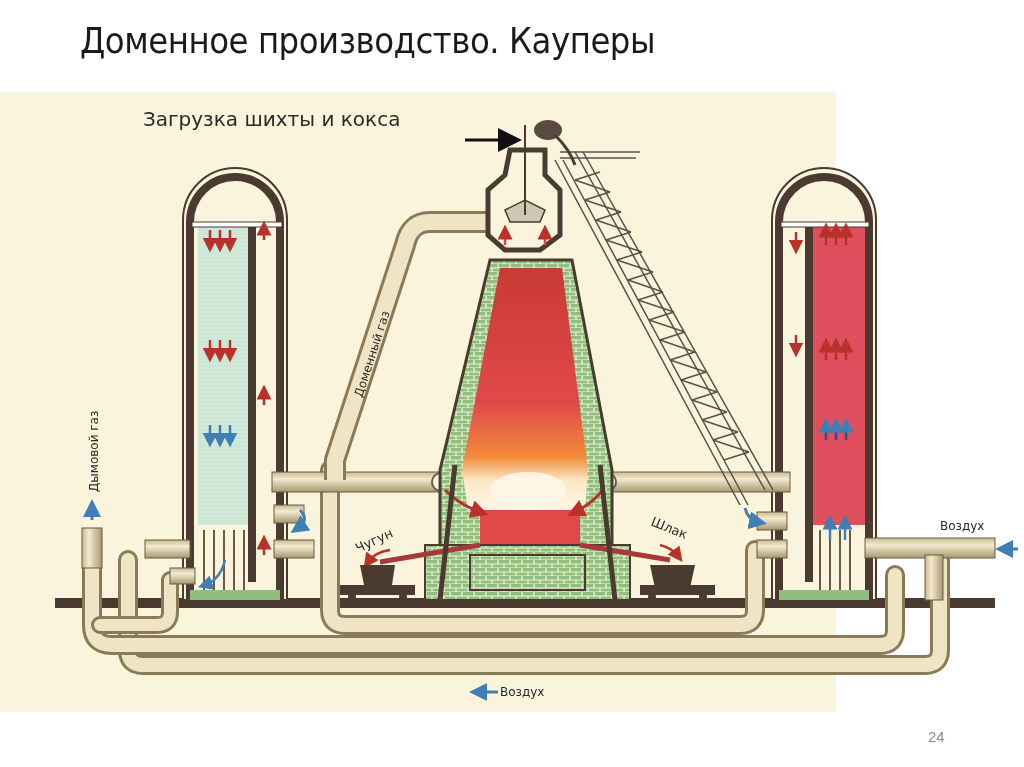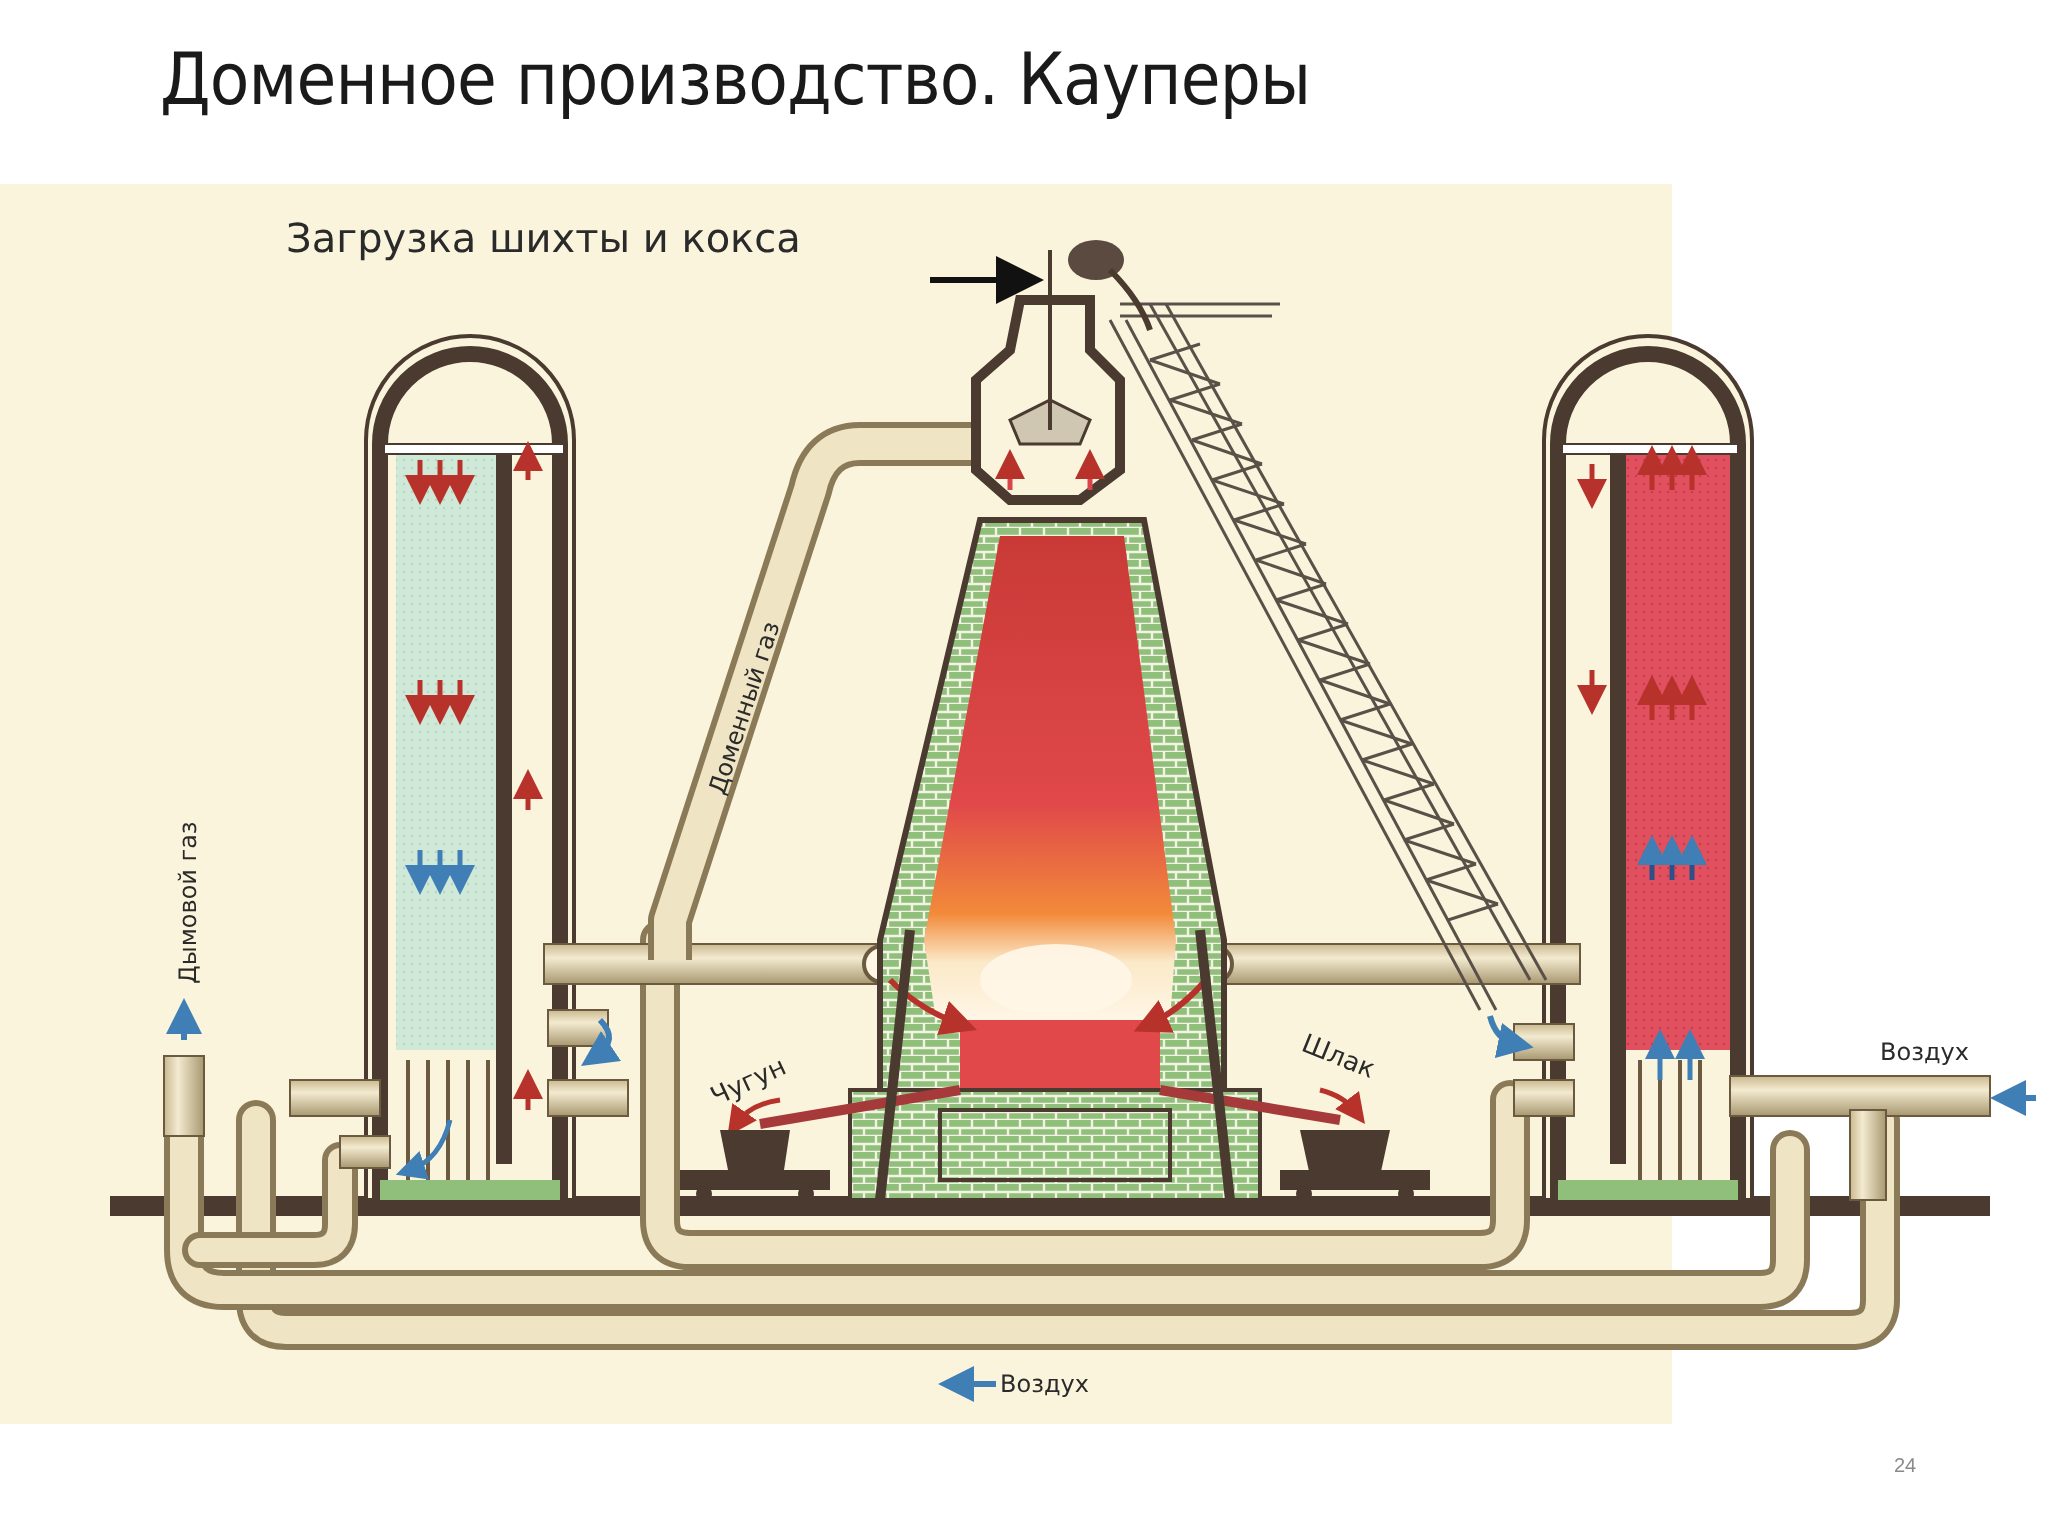--- a/index.html
+++ b/index.html
@@ -1,20 +1,20 @@
 <!DOCTYPE html>
 <html><head>
 <meta charset="utf-8">
 <style>
   html,body{margin:0;padding:0;background:#ffffff;}
   body{width:1024px;height:767px;position:relative;overflow:hidden;font-family:"Liberation Sans",sans-serif;}
   .slide-title{position:absolute;left:80px;top:20px;font-family:"DejaVu Sans",sans-serif;font-size:36px;color:#1a1a1a;letter-spacing:-0.5px;font-weight:normal;transform:scaleX(0.9);transform-origin:left top;}
   .figure{position:absolute;left:0;top:92px;width:836px;height:620px;background:#fbf4dc;}
   .figure svg{position:absolute;left:0;top:0;}
-  .page-number{position:absolute;left:947px;top:728px;font-size:10px;color:#8a8a8a;}
+  .page-number{position:absolute;left:928px;top:728px;font-size:15px;color:#8a8a8a;}
   .lbl{font-family:"DejaVu Sans",sans-serif;fill:#2a2a2a;}
 </style>
 </head>
 <body>
 
 <div class="slide-title">Доменное производство. Кауперы</div>
 
 <div class="figure">
 <svg width="1024" height="620" viewBox="0 92 1024 620" xmlns="http://www.w3.org/2000/svg">
   <defs>

